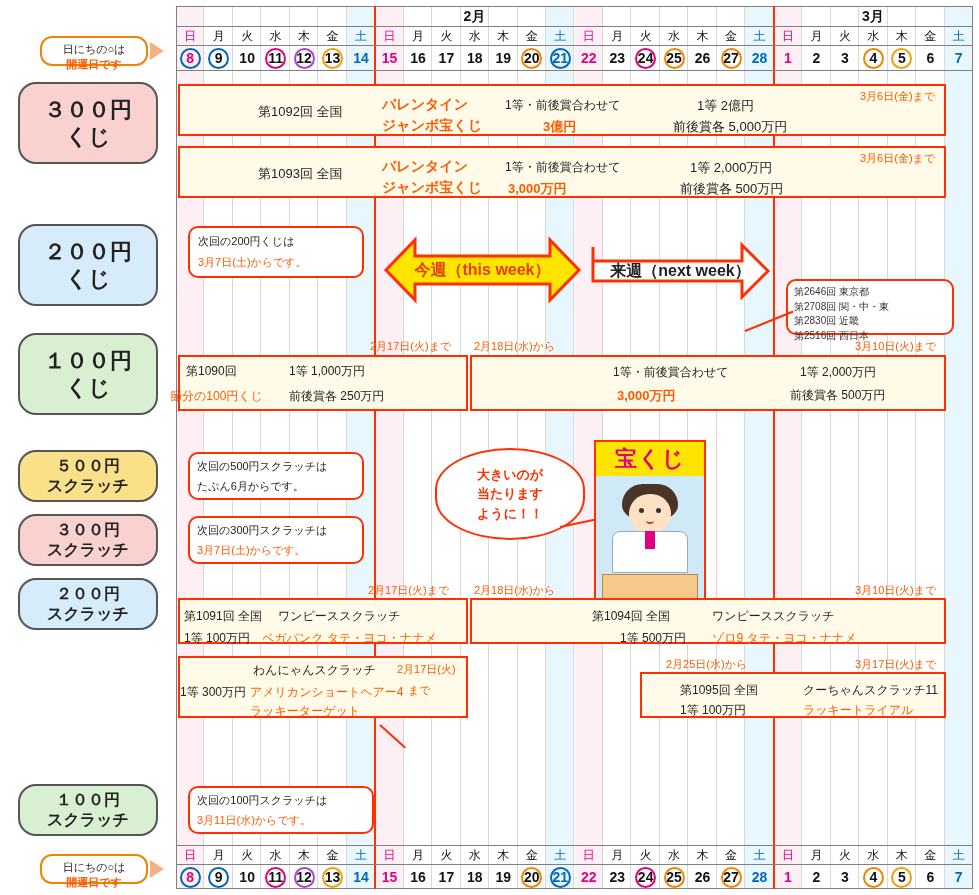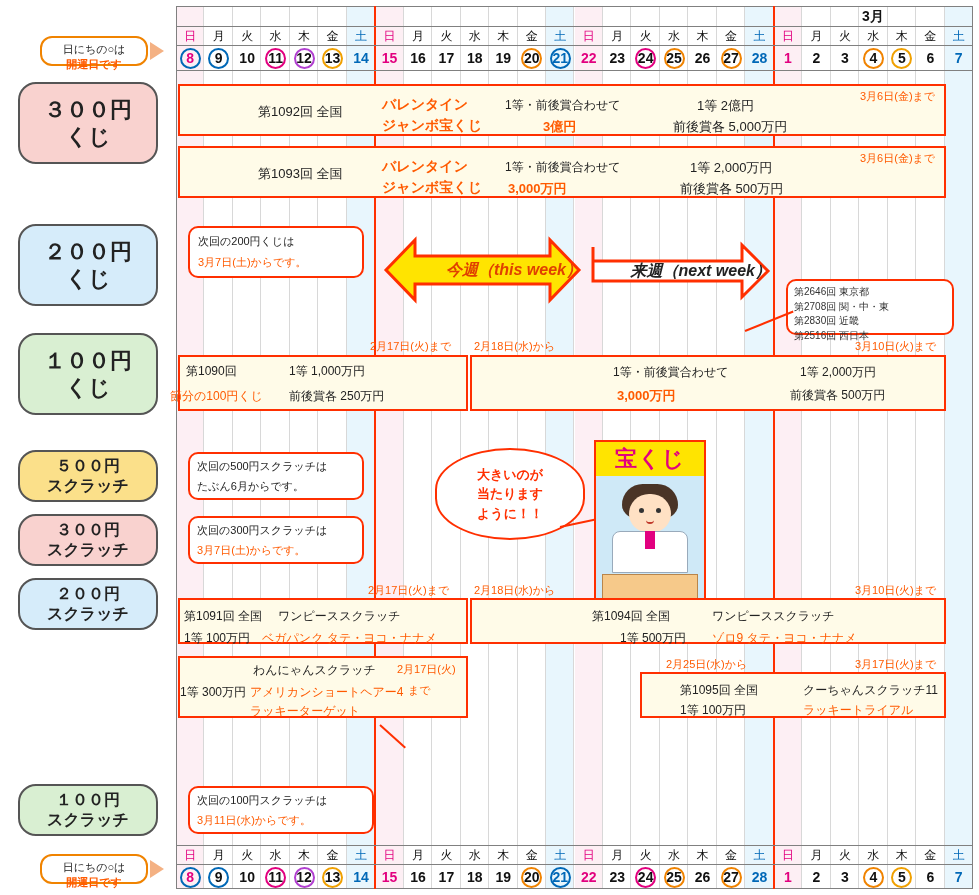--- a/index.html
+++ b/index.html
@@ -61,22 +61,22 @@
   .o{color:#ff5a00;}
   .r{color:#e2007f;}
   .blue{color:#0068b7;}
   .bold{font-weight:bold;}
   .s11{font-size:11px;}
   .s12{font-size:12px;}
   .s13{font-size:13px;}
   .s14{font-size:14px;}
 
   
-  .warrow{position:absolute;display:flex;align-items:center;justify-content:flex-end;
-     font-size:16px;font-weight:bold;font-style:italic;}
+  .warrow{position:absolute;display:flex;align-items:center;justify-content:center;
+     font-size:16px;font-weight:bold;}
   .warrow svg{position:absolute;left:0;top:0;}
   .warrow span{position:relative;z-index:2;}
 
   
   .bubble{position:absolute;box-sizing:border-box;border:2px solid #ff2f00;border-radius:50%/45%;
     background:#fff;text-align:center;display:flex;align-items:center;justify-content:center;
     font-size:13px;font-weight:bold;color:#ff2f00;line-height:1.5;}
   .callout{position:absolute;box-sizing:border-box;border:2px solid #ff2f00;border-radius:10px;background:#fff;
     font-size:10px;line-height:1.45;padding:4px 6px;color:#333;}
 
@@ -132,20 +132,21 @@
       <div class="col plain" style="left: 830.679px; width: 28.4643px;"></div>
       <div class="col plain" style="left: 859.143px; width: 28.4643px;"></div>
       <div class="col plain" style="left: 887.607px; width: 28.4643px;"></div>
       <div class="col plain" style="left: 916.071px; width: 28.4643px;"></div>
       <div class="col sat" style="left: 944.536px; width: 28.4643px;"></div>
     </div>
   <div class="outer"></div>
   <div class="monthsep" style="left:374px;"></div>
   <div class="monthsep" style="left:773px;"></div>
 
+  <div class="monthband" style="left:176px;width:597px;">2月</div>
   <div class="monthband" style="left:773px;width:200px;">3月</div>
   <div class="hrule" style="left:176px;top:26px;width:797px;"></div>
   <div class="hrule" style="left:176px;top:45px;width:797px;"></div>
   <div class="hrule" style="left:176px;top:70px;width:797px;"></div>
   <div class="hrule" style="left:176px;top:845px;width:797px;"></div>
   <div class="hrule" style="left:176px;top:864px;width:797px;"></div>
 
   <div id="headcells">
       <div class="wk sun" style="left: 176px; width: 28.4643px; top: 27px;">日</div>
       <div class="dt sun" style="left: 176px; width: 28.4643px; top: 47px;">8</div>

